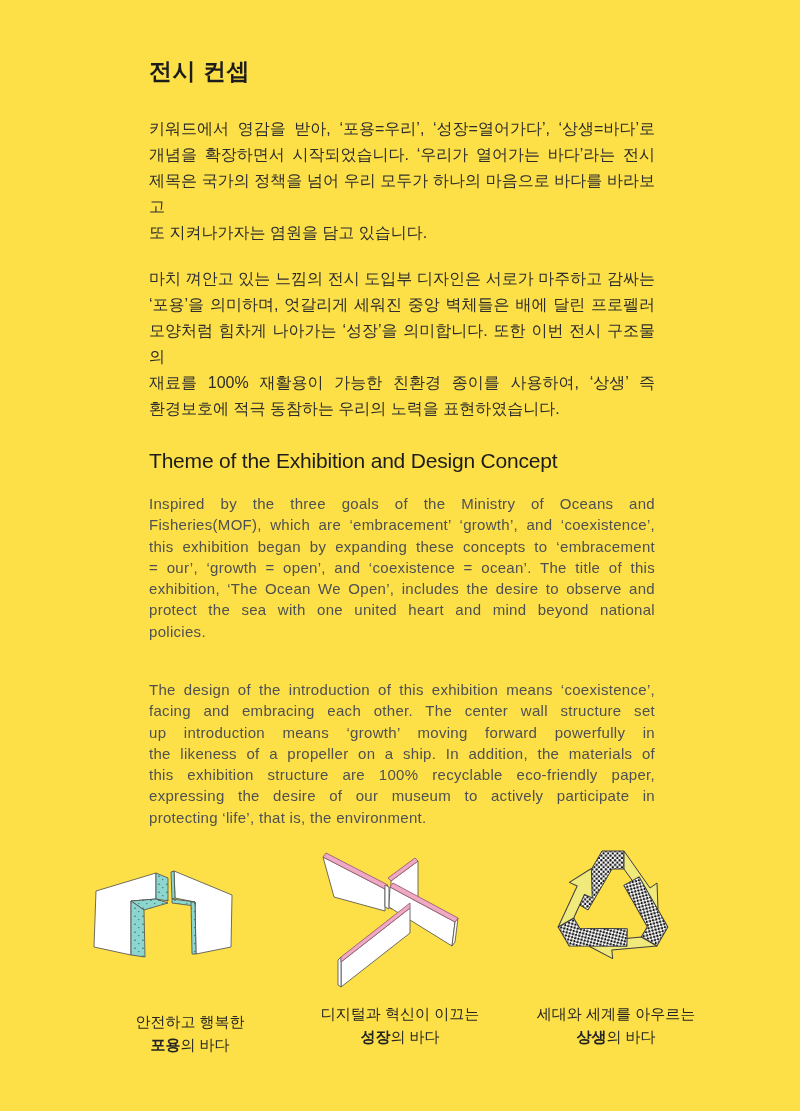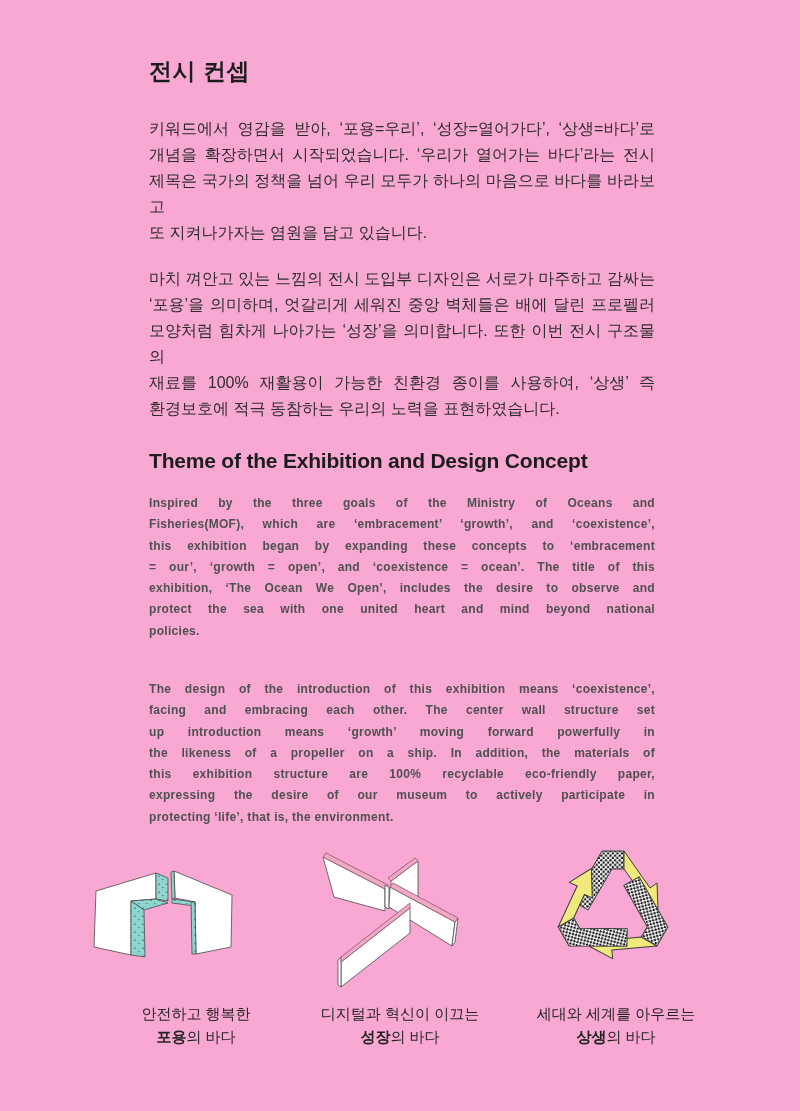--- a/index.html
+++ b/index.html
@@ -1,52 +1,52 @@
 <!DOCTYPE html>
 <html><head>
 <meta charset="utf-8">
 <style>
   html,body { margin:0; padding:0; background:#ffffff; }
   .page {
-    position:relative; width:800px; height:1111px; background:#f9a8d4;
+    position:relative; width:800px; height:1111px; background:#fde047;
     font-family:"Liberation Sans", sans-serif; overflow:hidden;
   }
   .k-title {
     position:absolute; left:149px; top:56px; margin:0;
     font-size:23px; font-weight:800; color:#1c1c1c; letter-spacing:0.5px;
   }
   .kpara {
     position:absolute; left:149px; width:506px;
     font-size:16px; line-height:26px; font-weight:500; color:#2c2c2c;
   }
   #kpara1 { top:116px; }
   #kpara2 { top:266px; }
   .e-title {
     position:absolute; left:149px; top:449px; margin:0;
-    font-size:21px; font-weight:700; color:#1c1c1c; letter-spacing:-0.2px;
+    font-size:21px; font-weight:400; color:#1c1c1c; letter-spacing:-0.2px;
   }
   .epara {
     position:absolute; left:149px; width:506px;
-    font-size:12px; line-height:21.3px; color:#4f5052; letter-spacing:0.3px;font-weight:bold;
+    font-size:15px; line-height:21.3px; color:#4f5052; letter-spacing:0.3px;
   }
   #epara1 { top:493px; }
   #epara2 { top:656px;margin-top:23px; }
   .jline { text-align:justify; text-align-last:justify; }
   .jline:last-child { text-align-last:left; }
 
   .fig { position:absolute; }
   #fig1 { left:85px;  top:858px; width:155px; height:105px; }
   #fig2 { left:300px; top:845px; width:165px; height:145px; }
   #fig3 { left:508px; top:836px; width:210px; height:145px; }
 
   .caption {
     position:absolute; top:1002px; width:220px; text-align:center;
     font-size:15px; line-height:23px; color:#232323; font-weight:500;
   }
-  #cap1 { left:86px; }
+  #cap1 { left:80px;margin-top:8px; }
   #cap2 { left:290px; }
   #cap3 { left:506px; }
   .caption b { font-weight:700; }
 
   .f-white { fill:#ffffff; stroke:#4a4a4a; stroke-width:0.8; stroke-linejoin:round; }
   .f-teal  { fill:url(#tealdots); stroke:#4a4a4a; stroke-width:0.8; stroke-linejoin:round; }
   .f-pink  { stroke:#9a5d77; stroke-width:0.9; stroke-linejoin:round; }
   .f-yellow{ stroke:#3d3d3d; stroke-width:1; stroke-linejoin:round; }
   .f-dots  { fill:url(#halftone); stroke:#3d3d3d; stroke-width:1; stroke-linejoin:round; }
 </style>

